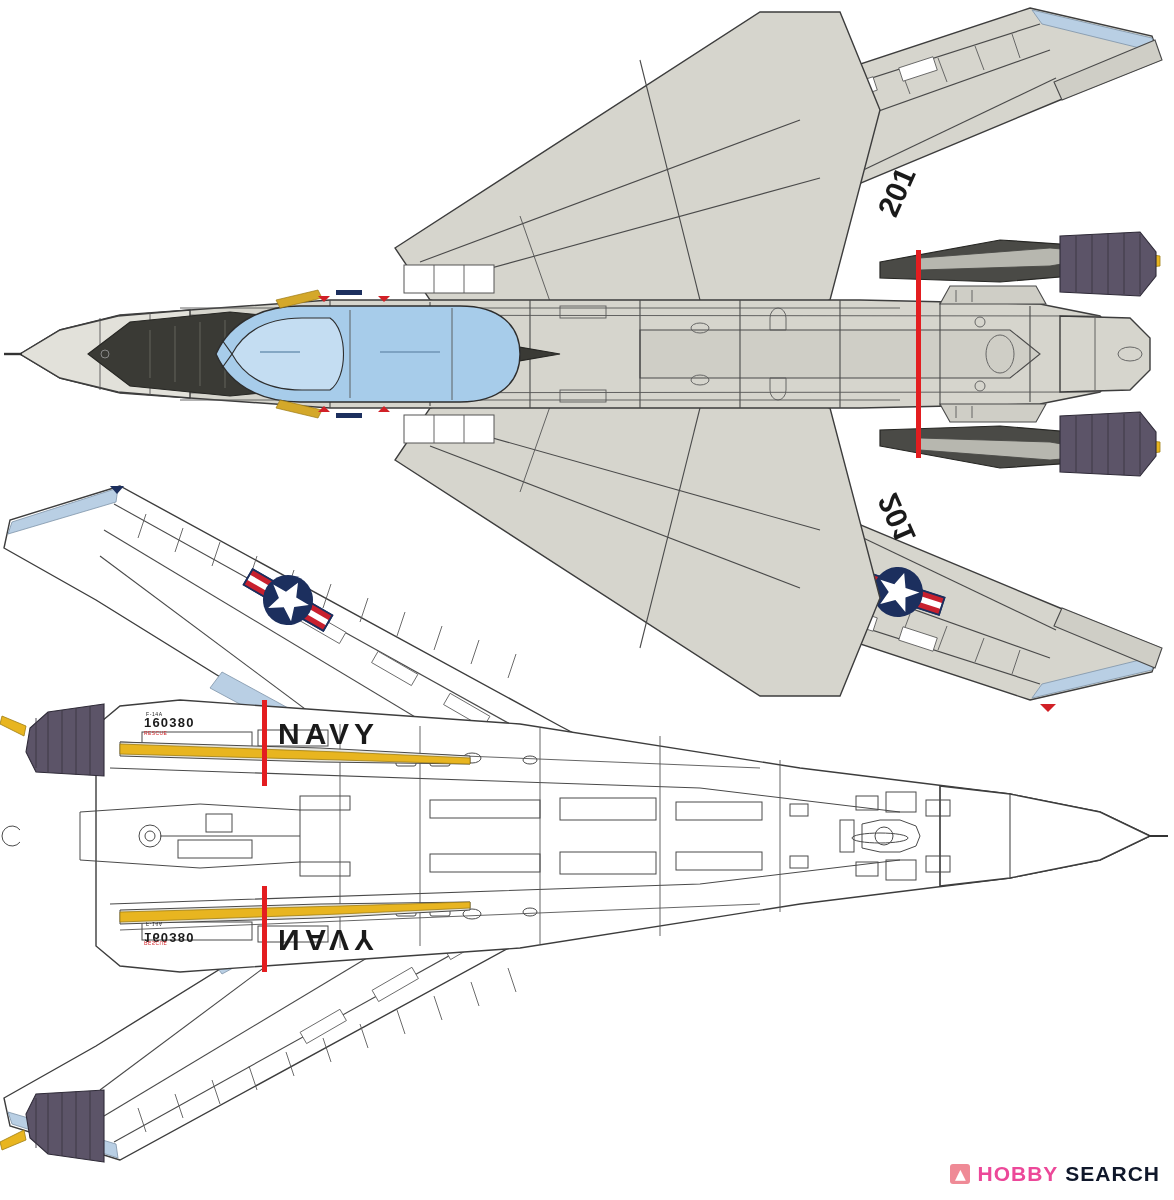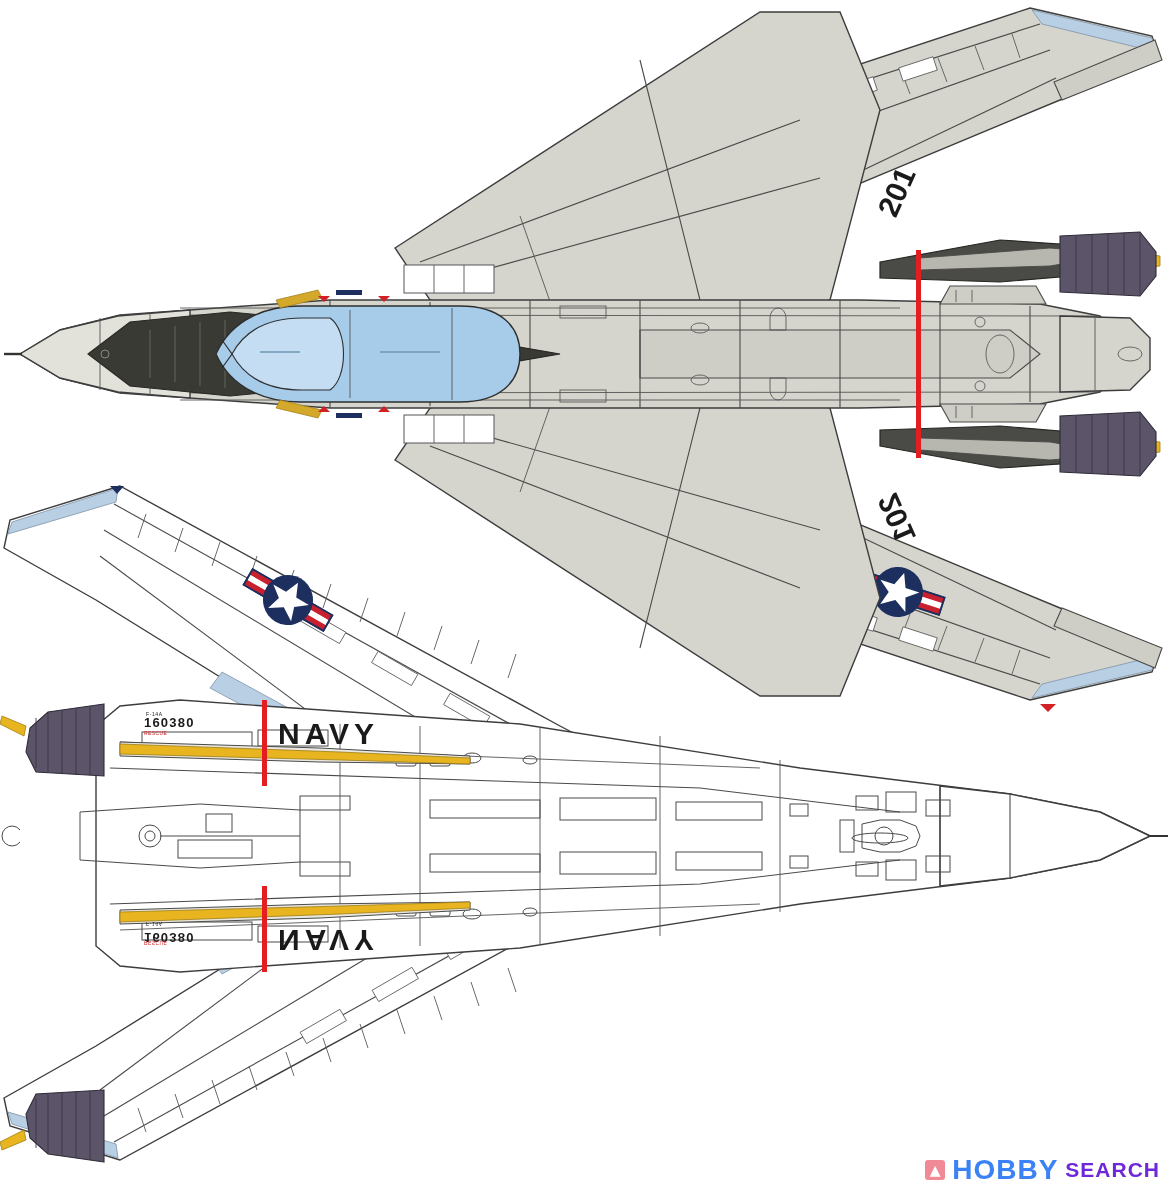--- a/index.html
+++ b/index.html
@@ -2,22 +2,22 @@
 <html><head>
 <meta charset="utf-8">
 <style>
   html,body{margin:0;padding:0;background:#ffffff;}
   body{font-family:"Liberation Sans",sans-serif;}
   #page{position:relative;width:1174px;height:1200px;background:#fff;overflow:hidden;}
   #art{position:absolute;left:0;top:0;width:1174px;height:1200px;}
   .wm{position:absolute;right:14px;bottom:14px;display:flex;align-items:center;gap:7px;}
   .wm-mark{width:20px;height:20px;border-radius:3px;background:#ef8a96;display:flex;align-items:center;justify-content:center;}
   .wm-mark span{color:#fff;font-size:14px;font-weight:bold;line-height:1;font-family:"DejaVu Sans",sans-serif;}
-  .wm-a{color:#3b82f6;font-size:28px;font-weight:bold;letter-spacing:1px;}
-  .wm-b{color:#6d28d9;font-size:21px;font-weight:bold;letter-spacing:1px;}
+  .wm-a{color:#ec4899;font-size:21px;font-weight:bold;letter-spacing:1px;}
+  .wm-b{color:#0f172a;font-size:21px;font-weight:bold;letter-spacing:1px;}
   .cap{position:absolute;font-family:"Liberation Sans",sans-serif;font-weight:bold;}
 </style>
 </head>
 <body>
 
 <div id="page">
 
   <svg id="art" viewBox="0 0 1174 1200" xmlns="http://www.w3.org/2000/svg">
     <defs>
       <style>

